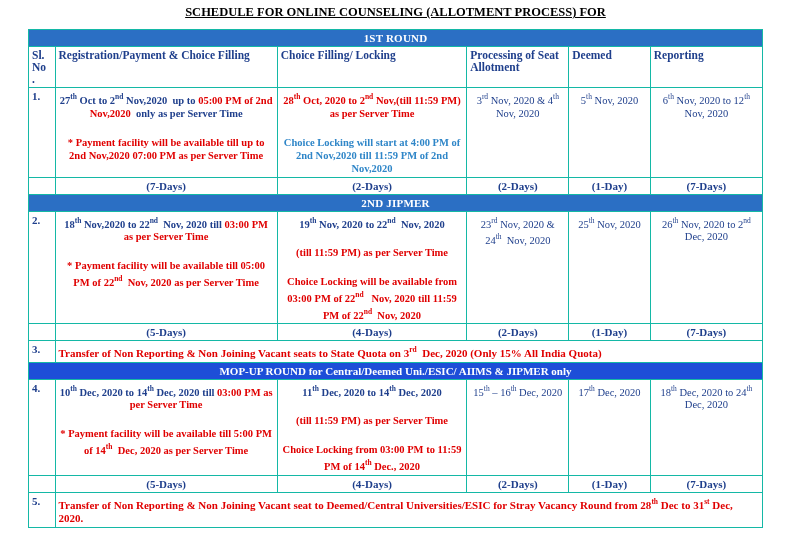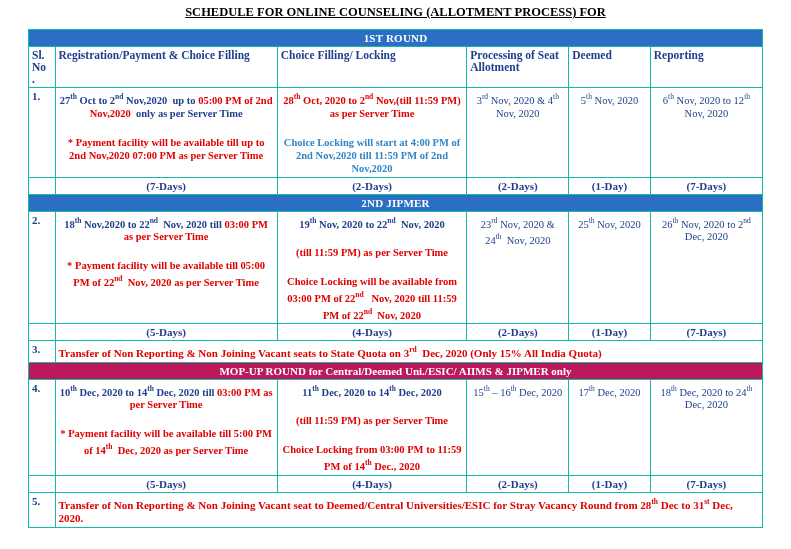--- a/index.html
+++ b/index.html
@@ -71,21 +71,21 @@
   }
   .notice{
     text-align:left;
     font-size:11px;
     font-weight:bold;
     color:#e00000;
     line-height:14px;
     padding:2px 4px;
   }
   .mopbar{
-    background:#be185d;
+    background:#1d4ed8;
     color:#ffffff;
     text-align:center;
     font-weight:bold;
     font-size:11px;
     padding:2px 0;
   }
   sup{font-size:7.5px;vertical-align:super;}
   .c1{width:26px;}
   .c2{width:218px;}
   .c3{width:186px;}

